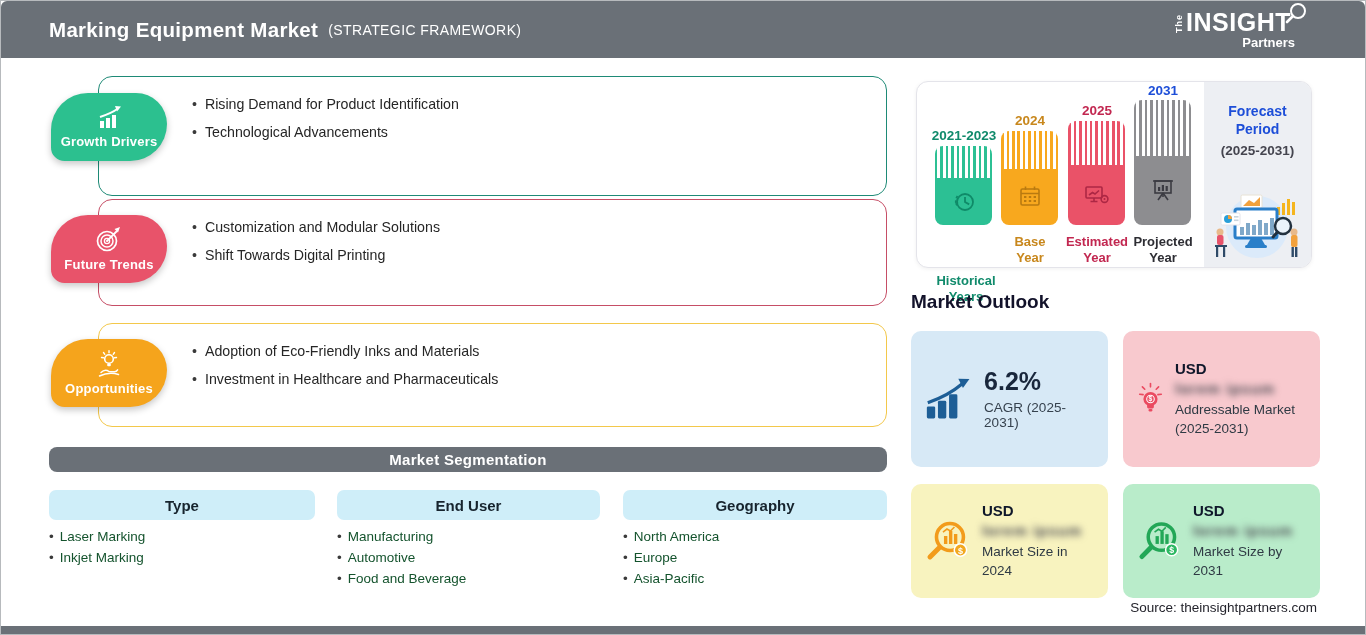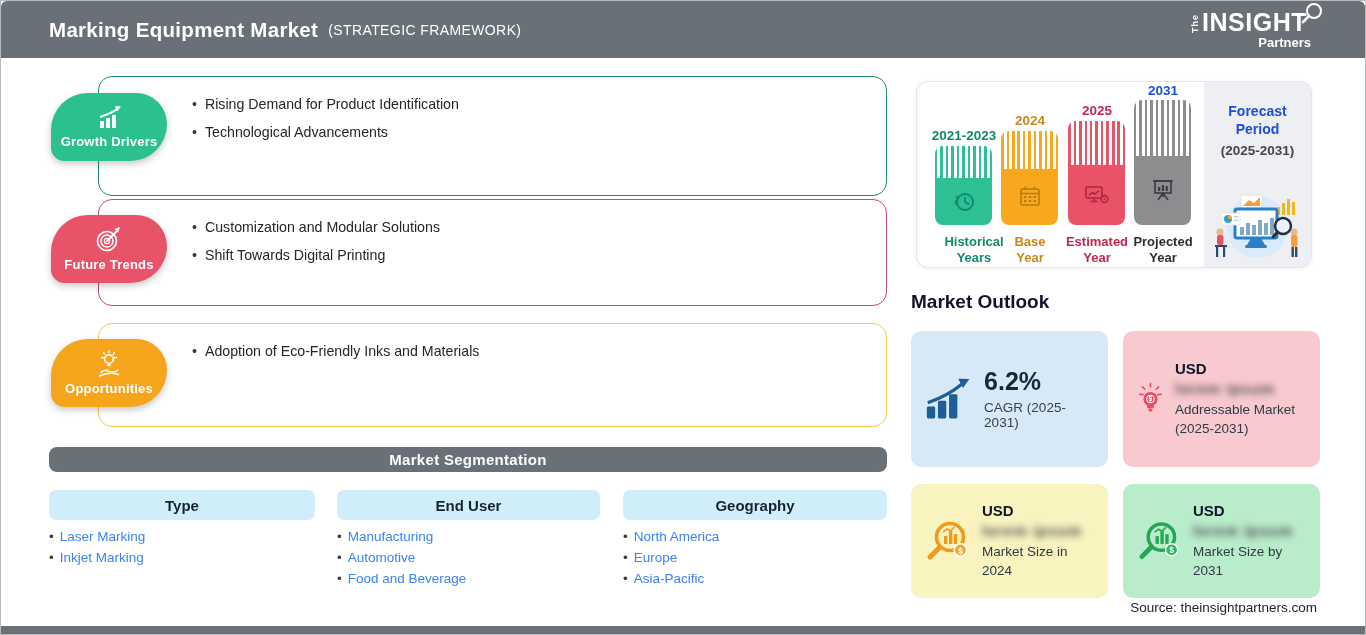--- a/index.html
+++ b/index.html
@@ -1,20 +1,20 @@
 <!DOCTYPE html>
 <html><head>
 <meta charset="utf-8">
 <style>
   * { margin:0; padding:0; box-sizing:border-box; }
   html,body { width:1366px; height:635px; }
   body { font-family:"Liberation Sans", sans-serif; background:#fff; position:relative; overflow:hidden; border:1px solid #b7babd; }
 
   
-  .header { position:absolute; top:0; left:0; right:0; height:57px; background:#6a7077; display:flex; align-items:center; padding:0 52px 0 48px; border-radius:6px 6px 0 0; }
+  .header { position:absolute; top:0; left:0; right:0; height:57px; background:#6a7077; display:flex; align-items:center; padding:0 68px 0 48px; border-radius:6px 6px 0 0; }
   .title { color:#fff; font-size:20.5px; font-weight:700; letter-spacing:.3px; }
   .subtitle { color:#fff; font-size:14px; font-weight:500; margin-left:10px; letter-spacing:.4px; }
   .logo { margin-left:auto; display:flex; align-items:flex-start; color:#fff; position:relative; }
   .logo-the { writing-mode:vertical-rl; transform:rotate(180deg); font-size:9px; font-weight:700; letter-spacing:1px; margin:4px 2px 0 0; }
   .logo-main { display:flex; flex-direction:column; align-items:flex-end; }
   .logo-insight { font-size:25px; font-weight:800; letter-spacing:.5px; line-height:1; position:relative; padding-right:6px; }
   .logo-glass { position:absolute; right:-12px; top:-9px; }
   .logo-partners { font-size:13px; font-weight:700; line-height:1; margin-top:1px; padding-right:2px; }
 
   
@@ -35,21 +35,21 @@
   
   .seg-title { position:absolute; left:48px; top:446px; width:838px; height:25px; background:#6a7077; border-radius:8px; color:#fff; font-size:15px; font-weight:700; display:flex; align-items:center; justify-content:center; letter-spacing:.3px; }
   .seg-head { position:absolute; top:489px; height:30px; background:#cfeef9; border-radius:7px; display:flex; align-items:center; justify-content:center; font-size:15px; font-weight:700; color:#17242e; }
   .seg-head-0 { left:48px;  width:266px; }
   .seg-head-1 { left:336px; width:263px; }
   .seg-head-2 { left:622px; width:264px; }
   .seg-list { position:absolute; top:525px; list-style:none; }
   .seg-list-0 { left:48px; }
   .seg-list-1 { left:336px; }
   .seg-list-2 { left:622px; }
-  .seg-list li { font-size:13.5px; color:#3b82f6; line-height:21px; }
+  .seg-list li { font-size:13.5px; color:#14532d; line-height:21px; }
   .seg-list li::before { content:"•"; color:#3a3a3a; margin-right:6px; }
 
   
   .timeline { position:absolute; left:915px; top:80px; width:396px; height:187px; background:#fff; border:1px solid #e4e4ea; border-radius:12px; box-shadow:0 1px 4px rgba(0,0,0,.06); }
   .forecast { position:absolute; right:0; top:0; width:107px; height:100%; background:#edeff3; border-radius:0 11px 11px 0; text-align:center; padding-top:20px; }
   .forecast-title { font-size:14px; font-weight:700; color:#1d4ed8; line-height:1.3; }
   .forecast-range { font-size:13.5px; font-weight:600; color:#45454f; margin-top:5px; }
   .forecast-art { position:absolute; bottom:4px; left:3px; }
 
   .tbar { position:absolute; bottom:42px; width:57px; border-radius:8px; overflow:hidden; display:flex; flex-direction:column; }
@@ -67,21 +67,21 @@
   .tbar-1 .tsolid { background:#f8a81e; }
   .tbar-2 .tsolid { background:#ea5268; }
   .tbar-3 .tsolid { background:#8d8d90; }
 
   .tyear { position:absolute; width:90px; text-align:center; font-size:13.5px; font-weight:800; }
   .tyear-0 { left:2px;   top:46px; color:#108a6b; }
   .tyear-1 { left:68px;  top:31px; color:#c8871c; }
   .tyear-2 { left:135px; top:21px; color:#c22750; }
   .tyear-3 { left:201px; top:1px;  color:#1d4ed8; }
   .tlabel { position:absolute; top:152px; width:90px; text-align:center; font-size:13px; font-weight:700; line-height:1.22; }
-  .tlabel-0 { left:12px;   color:#108a6b; }
+  .tlabel-0 { left:4px;   color:#108a6b;margin-top:39px; }
   .tlabel-1 { left:68px;  color:#c8871c; }
   .tlabel-2 { left:135px; color:#c22750; }
   .tlabel-3 { left:201px; color:#2d2d33; }
 
   
   .mo-title { position:absolute; left:910px; top:290px; font-size:19px; font-weight:800; color:#12122a; }
   .card { position:absolute; border-radius:10px; display:flex; align-items:center; padding:0 12px 0 14px; gap:11px; }
   .card-0 { left:910px;  top:330px; width:197px; height:136px; background:#d7e9f6; }
   .card-1 { left:1122px; top:330px; width:197px; height:136px; background:#f8c9ce; }
   .card-2 { left:910px;  top:483px; width:197px; height:114px; background:#f8f3bf; }
@@ -146,20 +146,21 @@
     <circle cx="13" cy="15" r="1" fill="#fff"></circle>
     <line x1="13" y1="15" x2="23" y2="5" stroke="#fff" stroke-width="1.8"></line>
     <polygon points="20.5,3 26,1 24,6.5" fill="#fff"></polygon>
   </svg>
   <span class="badge-label">Future Trends</span>
 </div>
 
 <div class="fw-box fw-box-2">
   <ul class="fw-bullets">
     <li>Adoption of Eco-Friendly Inks and Materials</li>
+    <li>Investment in Healthcare and Pharmaceuticals</li>
   </ul>
 </div>
 <div class="badge badge-2">
   <svg width="30" height="28" viewBox="0 0 30 28">
     <g stroke="#fff" stroke-width="1.4" stroke-linecap="round">
       <line x1="15" y1="0.8" x2="15" y2="2.8"></line>
       <line x1="9.5" y1="2.5" x2="10.8" y2="4.3"></line>
       <line x1="20.5" y1="2.5" x2="19.2" y2="4.3"></line>
       <line x1="7.5" y1="7.5" x2="9.5" y2="7.8"></line>
       <line x1="22.5" y1="7.5" x2="20.5" y2="7.8"></line>

